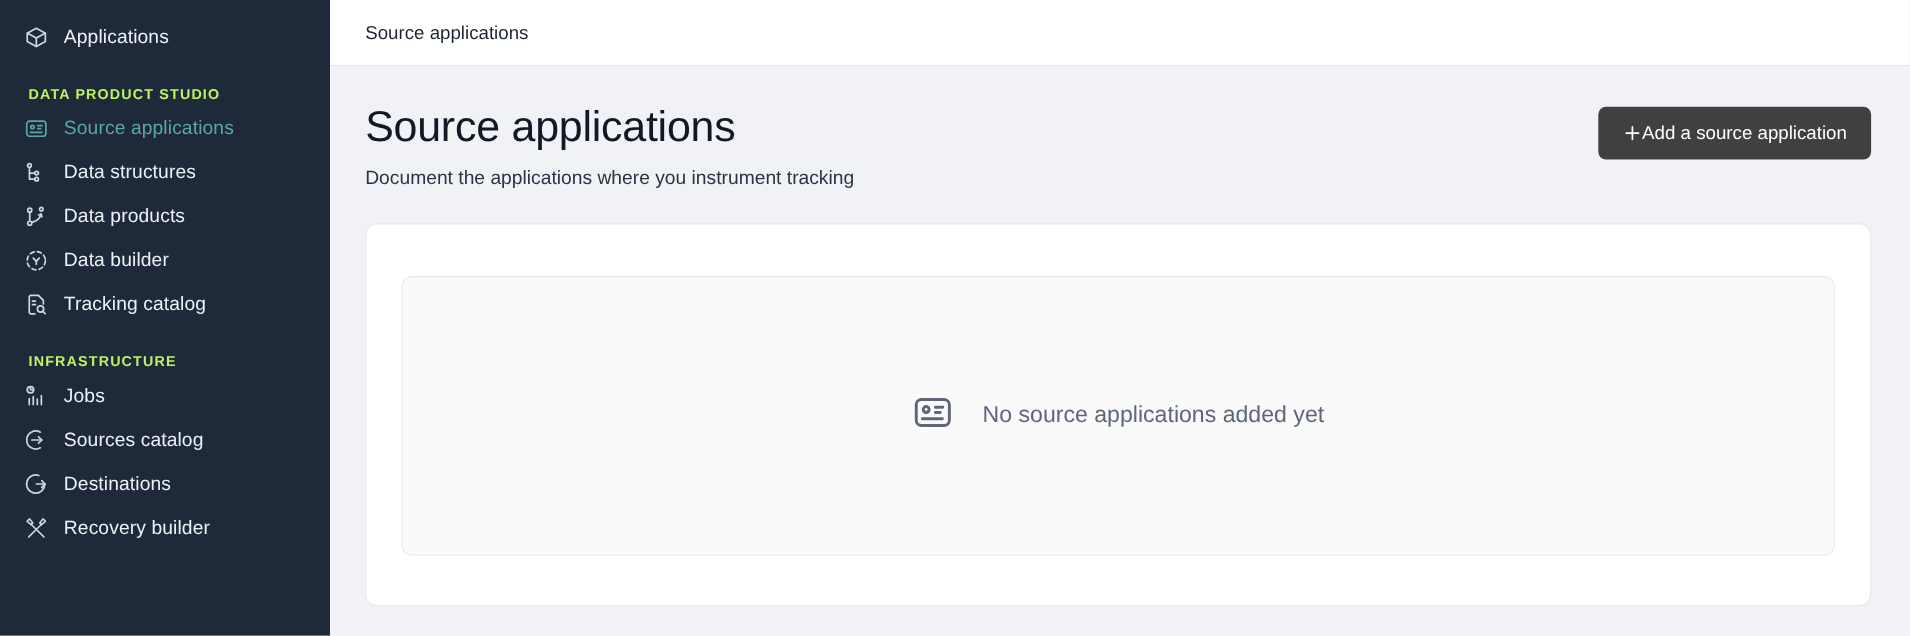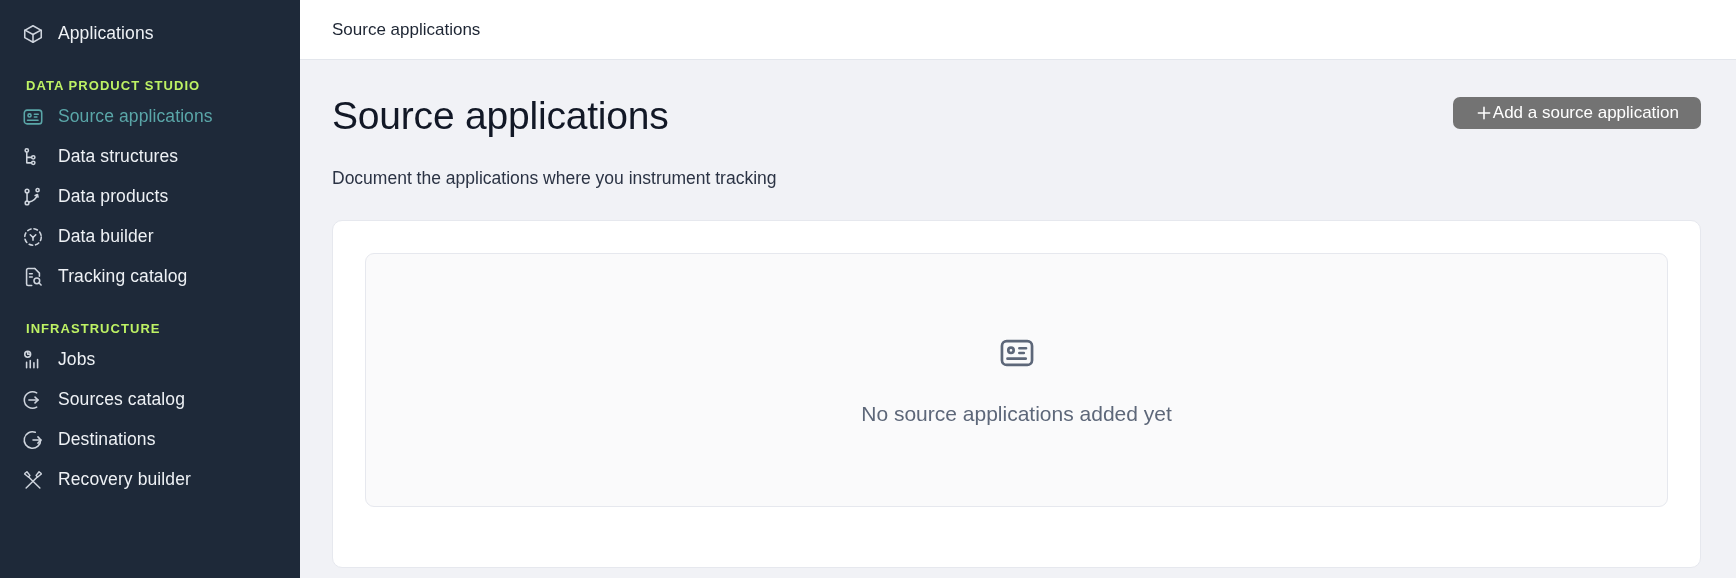--- a/index.html
+++ b/index.html
@@ -93,33 +93,33 @@
     justify-content: space-between;
   }
   .page-title {
     font-size: 39px;
     font-weight: normal;
     color: #121826;
     line-height: 1.12;
     letter-spacing: -0.2px;
   }
   .page-sub {
-    margin-top: 30px;
+    margin-top: 13px;
     font-size: 17.5px;
     color: #2b3344;
   }
   .btn-primary {
     display: inline-flex;
     align-items: center;
-    background: #737373;
+    background: #404040;
     color: #ffffff;
     border: none;
     border-radius: 7px;
     padding: 0 22px;
-    height: 32px;
+    height: 48px;
     font-size: 17px;
     font-family: "Liberation Sans", sans-serif;
     cursor: pointer;
     white-space: nowrap;
     margin-top: 3px;
   }
   .btn-primary .plus {
     display: inline-flex;
     align-items: center;
     justify-content: center;
@@ -134,24 +134,25 @@
     border-radius: 10px;
     padding: 32px 32px 38px 32px;
     height: 348px;
   }
   .empty-box {
     border: 1px solid #e6e8ee;
     border-radius: 9px;
     background: #fafafb;
     height: 254px;
     display: flex;
-    flex-direction: column;
+    flex-direction: row;
     align-items: center;
     justify-content: center;
     gap: 26px;
+    margin-top: 15px;
   }
   .empty-icon { color: #5d6779; }
   .empty-text {
     font-size: 21px;
     color: #5d6779;
   }
 </style>
 </head>
 <body>
 

